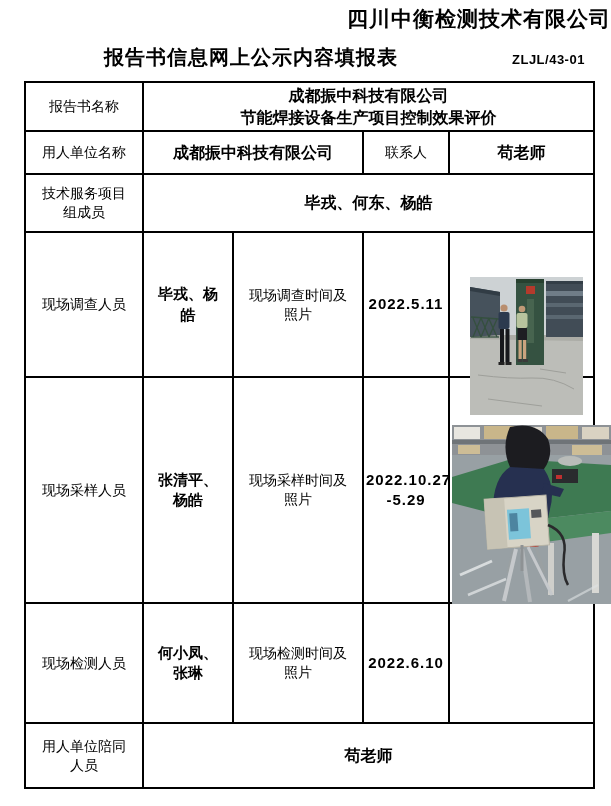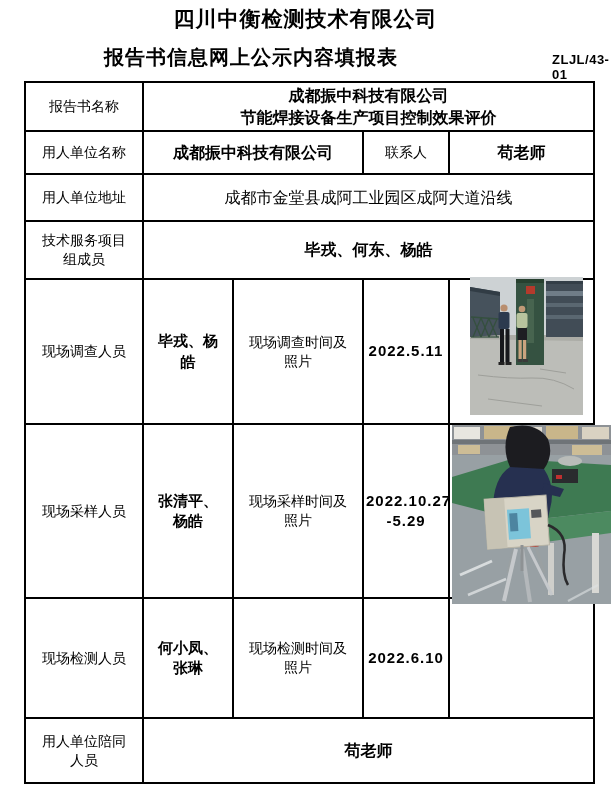--- a/index.html
+++ b/index.html
@@ -2,47 +2,46 @@
 <html><head>
 <meta charset="utf-8">
 <style>
   html,body{margin:0;padding:0;}
   body{
     width:611px;height:806px;position:relative;background:#ffffff;
     font-family:"Liberation Sans","DejaVu Sans",sans-serif;color:#000;
     overflow:hidden;
   }
   .doc-title{
-    position:absolute;top:5px;left:0;width:611px;text-align:center;
+    position:absolute;top:5px;left:0;width:611px;text-align:right;
     font-size:21px;font-weight:bold;letter-spacing:1px;
   }
   .form-title{
     position:absolute;top:44px;left:0;width:502px;text-align:center;
     font-size:20px;font-weight:bold;letter-spacing:1px;
   }
   .form-code{
     position:absolute;top:52px;left:512px;font-size:13px;font-weight:bold;
     letter-spacing:0.5px;
-    margin-left:40px;
   }
   table.form{
     position:absolute;left:24px;top:81px;width:569px;
     border-collapse:collapse;table-layout:fixed;
   }
   td{
     border:2px solid #000;text-align:center;vertical-align:middle;
     padding:0 2px;font-size:14px;line-height:1.35;overflow:visible;
   }
   .pre{white-space:pre-line;}
   .val{font-size:16px;font-weight:bold;}
   .name-cell{font-size:15px;font-weight:bold;border-radius:28px;}
   .date-cell{font-size:15px;font-weight:bold;letter-spacing:1px;}
   .addr{font-size:16px;}
   tr.r1{height:49px;border-radius:20px;} tr.r2{height:43px;} tr.r3{height:47px;} tr.r4{height:58px;margin-top:35px;}
-  tr.r5{height:145px;padding-left:24px;} tr.r6{height:174px;margin-top:10px;} tr.r7{height:120px;} tr.r8{height:65px;}
+  tr.r5{height:145px;padding-left:24px;} tr.r6{height:226px;margin-top:10px;} tr.r7{height:120px;} tr.r8{height:65px;}
   .photo{position:absolute;display:block;}
   #photo-survey{left:470px;top:277px;}
   #photo-sampling{left:452px;top:425px;z-index:2;}
 </style>
 </head>
 <body>
 
 <div class="doc-title">四川中衡检测技术有限公司</div>
 <div class="form-title">报告书信息网上公示内容填报表</div>
 <div class="form-code">ZLJL/43-01</div>
@@ -60,24 +59,20 @@
     <td>报告书名称</td>
     <td colspan="4" class="val pre">成都振中科技有限公司
 节能焊接设备生产项目控制效果评价</td>
   </tr>
   <tr class="r2">
     <td>用人单位名称</td>
     <td colspan="2" class="val">成都振中科技有限公司</td>
     <td>联系人</td>
     <td class="val">苟老师</td>
   </tr>
-  <tr class="r3">
-    <td>用人单位地址</td>
-    <td colspan="4" class="addr">成都市金堂县成阿工业园区成阿大道沿线</td>
-  </tr>
   <tr class="r4">
     <td class="pre">技术服务项目
 组成员</td>
     <td colspan="4" class="val">毕戎、何东、杨皓</td>
   </tr>
   <tr class="r5">
     <td>现场调查人员</td>
     <td class="name-cell pre">毕戎、杨
 皓</td>
     <td class="pre">现场调查时间及

